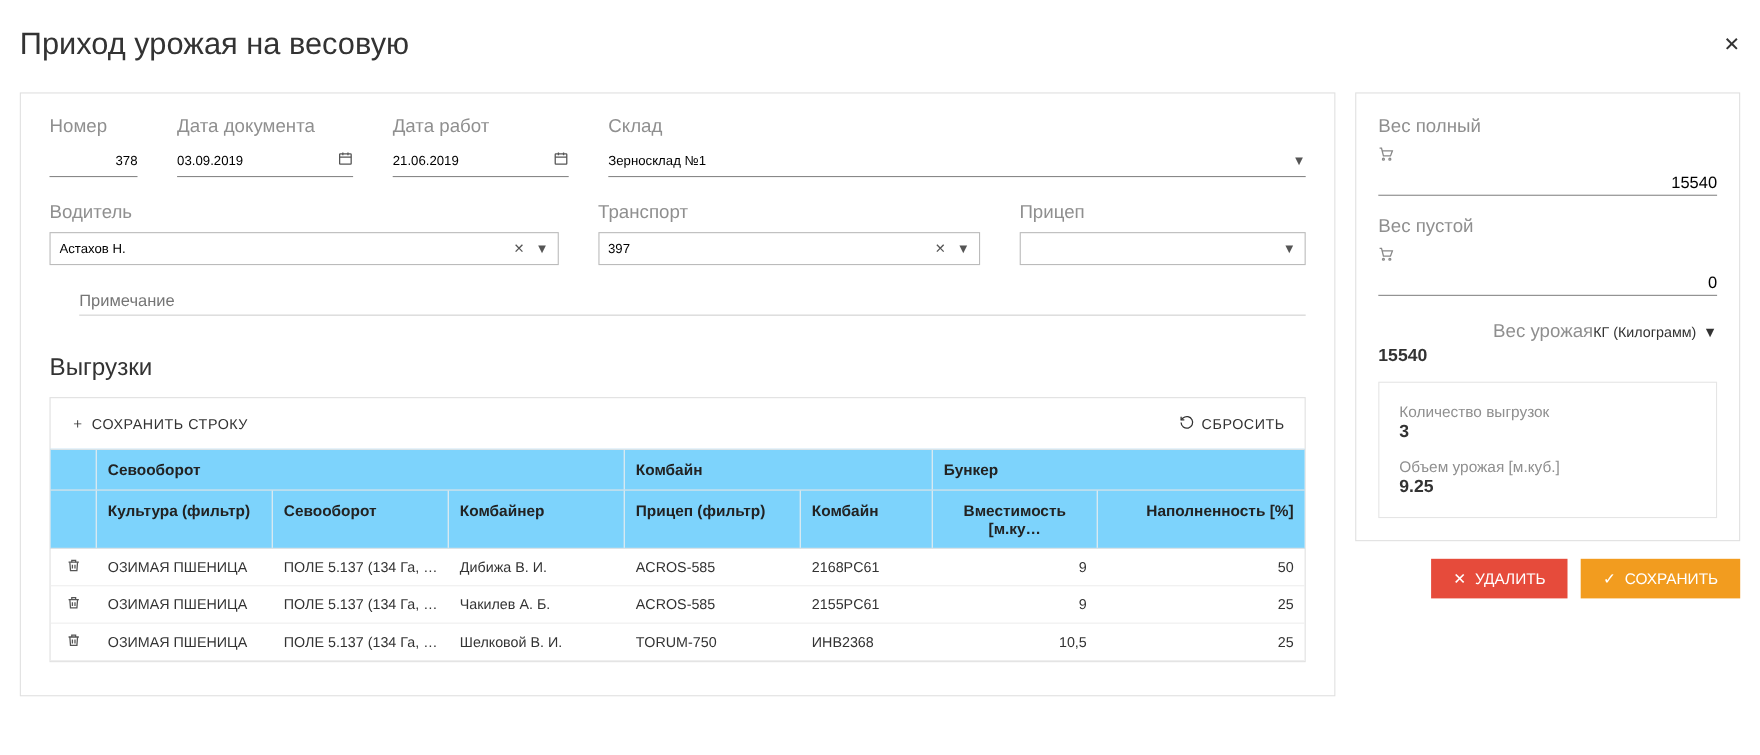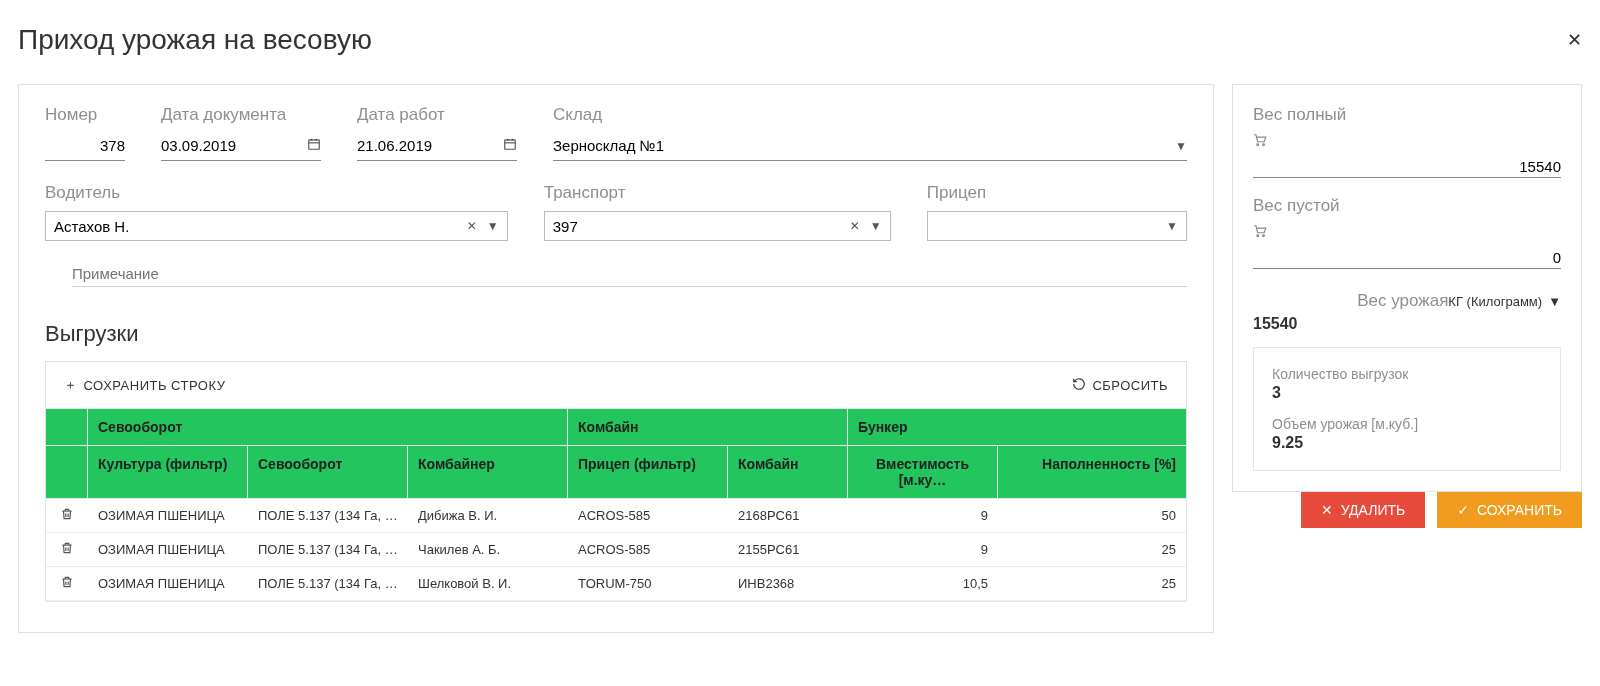--- a/index.html
+++ b/index.html
@@ -2,39 +2,39 @@
 <html><head>
 <meta charset="utf-8">
 <style>
   * { box-sizing: border-box; margin: 0; padding: 0; }
   body { font-family: 'Segoe UI', Arial, sans-serif; background: #fff; color: #333; font-size: 14px; }
   .modal-header { display: flex; justify-content: space-between; align-items: center; padding: 24px 18px 8px 18px; }
   .modal-title { font-size: 28px; font-weight: 300; color: #333; }
   .close-btn { font-size: 18px; cursor: pointer; color: #333; background:none; border:none; }
   .body-wrap { display:flex; gap:18px; padding: 20px 18px; align-items:flex-start; }
   .main-panel { flex: 1; border:1px solid #e0e0e0; padding:20px 26px 30px 26px; background:#fff; }
-  .side-panel { width: 350px; display:flex; flex-direction:column; }
+  .side-panel { width: 350px; display:flex; flex-direction:column; gap:16px; }
   .side-group { border:1px solid #e0e0e0; padding:20px 20px; background:#fff; }
   .form-row { display:flex; gap:36px; margin-bottom:22px; align-items:flex-end; }
   .form-field { display:flex; flex-direction:column; }
   .fld-label { color:#8f8f8f; font-size:17px; font-weight:300; margin-bottom:8px; }
   .fld-input-wrap { display:flex; align-items:center; border-bottom:1px solid #888; padding-bottom:2px; height:28px; }
-  .fld-input { border:none; outline:none; font-size:15px; width:100%; background:transparent; }
+  .fld-input { border:none; outline:none; font-size:12px; width:100%; background:transparent; }
   .fld-input.ra { text-align:right; }
   .cal-icon, .dd-icon, .clear-icon { color:#555; font-size:12px; margin-left:6px; cursor:pointer; flex-shrink:0; }
   .combo { border:1px solid #bbb; height:30px; display:flex; align-items:center; padding:0 8px; gap:4px; }
   .combo .fld-input { flex:1; }
   .note-row { margin-top:10px;margin-left:27px; }
   .note-wrap { border-bottom:1px solid #d0d0d0; padding-bottom:4px; height:24px; display:flex; align-items:flex-end; }
   .note-input { border:none; outline:none; width:100%; color:#8f8f8f; font-size:15px; background:transparent; }
   .section-title { font-size:22px; font-weight:300; color:#333; margin:34px 0 14px 0; }
   .grid { border:1px solid #e0e0e0; }
   .grid-toolbar { display:flex; justify-content:space-between; padding:14px 18px; }
   .tb-btn { background:none; border:none; font-size:13px; letter-spacing:0.5px; cursor:pointer; display:flex; align-items:center; gap:6px; color:#333; }
-  .grid-header { background:#22c55e; border-top:1px solid #e5e5e5; border-bottom:1px solid #e5e5e5; }
+  .grid-header { background:#7dd3fc; border-top:1px solid #e5e5e5; border-bottom:1px solid #e5e5e5; }
   .gh-row1, .gh-row2 { display:flex; }
   .gh-row1 { border-bottom:1px solid #e5e5e5; }
   .gh-cell { padding:10px 10px; font-weight:600; font-size:14px; color:#222; border-right:1px solid #eee; }
   .gh-cell:last-child { border-right:none; }
   .grid-body .gr-row { display:flex; border-bottom:1px solid #eee; align-items:center; }
   .gr-cell { padding:8px 10px; font-size:13px; color:#333; overflow:hidden; white-space:nowrap; text-overflow:ellipsis; }
   .gr-cell.num { text-align:right; }
   .col-del { width:42px; flex-shrink:0; text-align:center; }
   .col-cult { width:160px; flex-shrink:0; }
   .col-sevo { width:160px; flex-shrink:0; }

